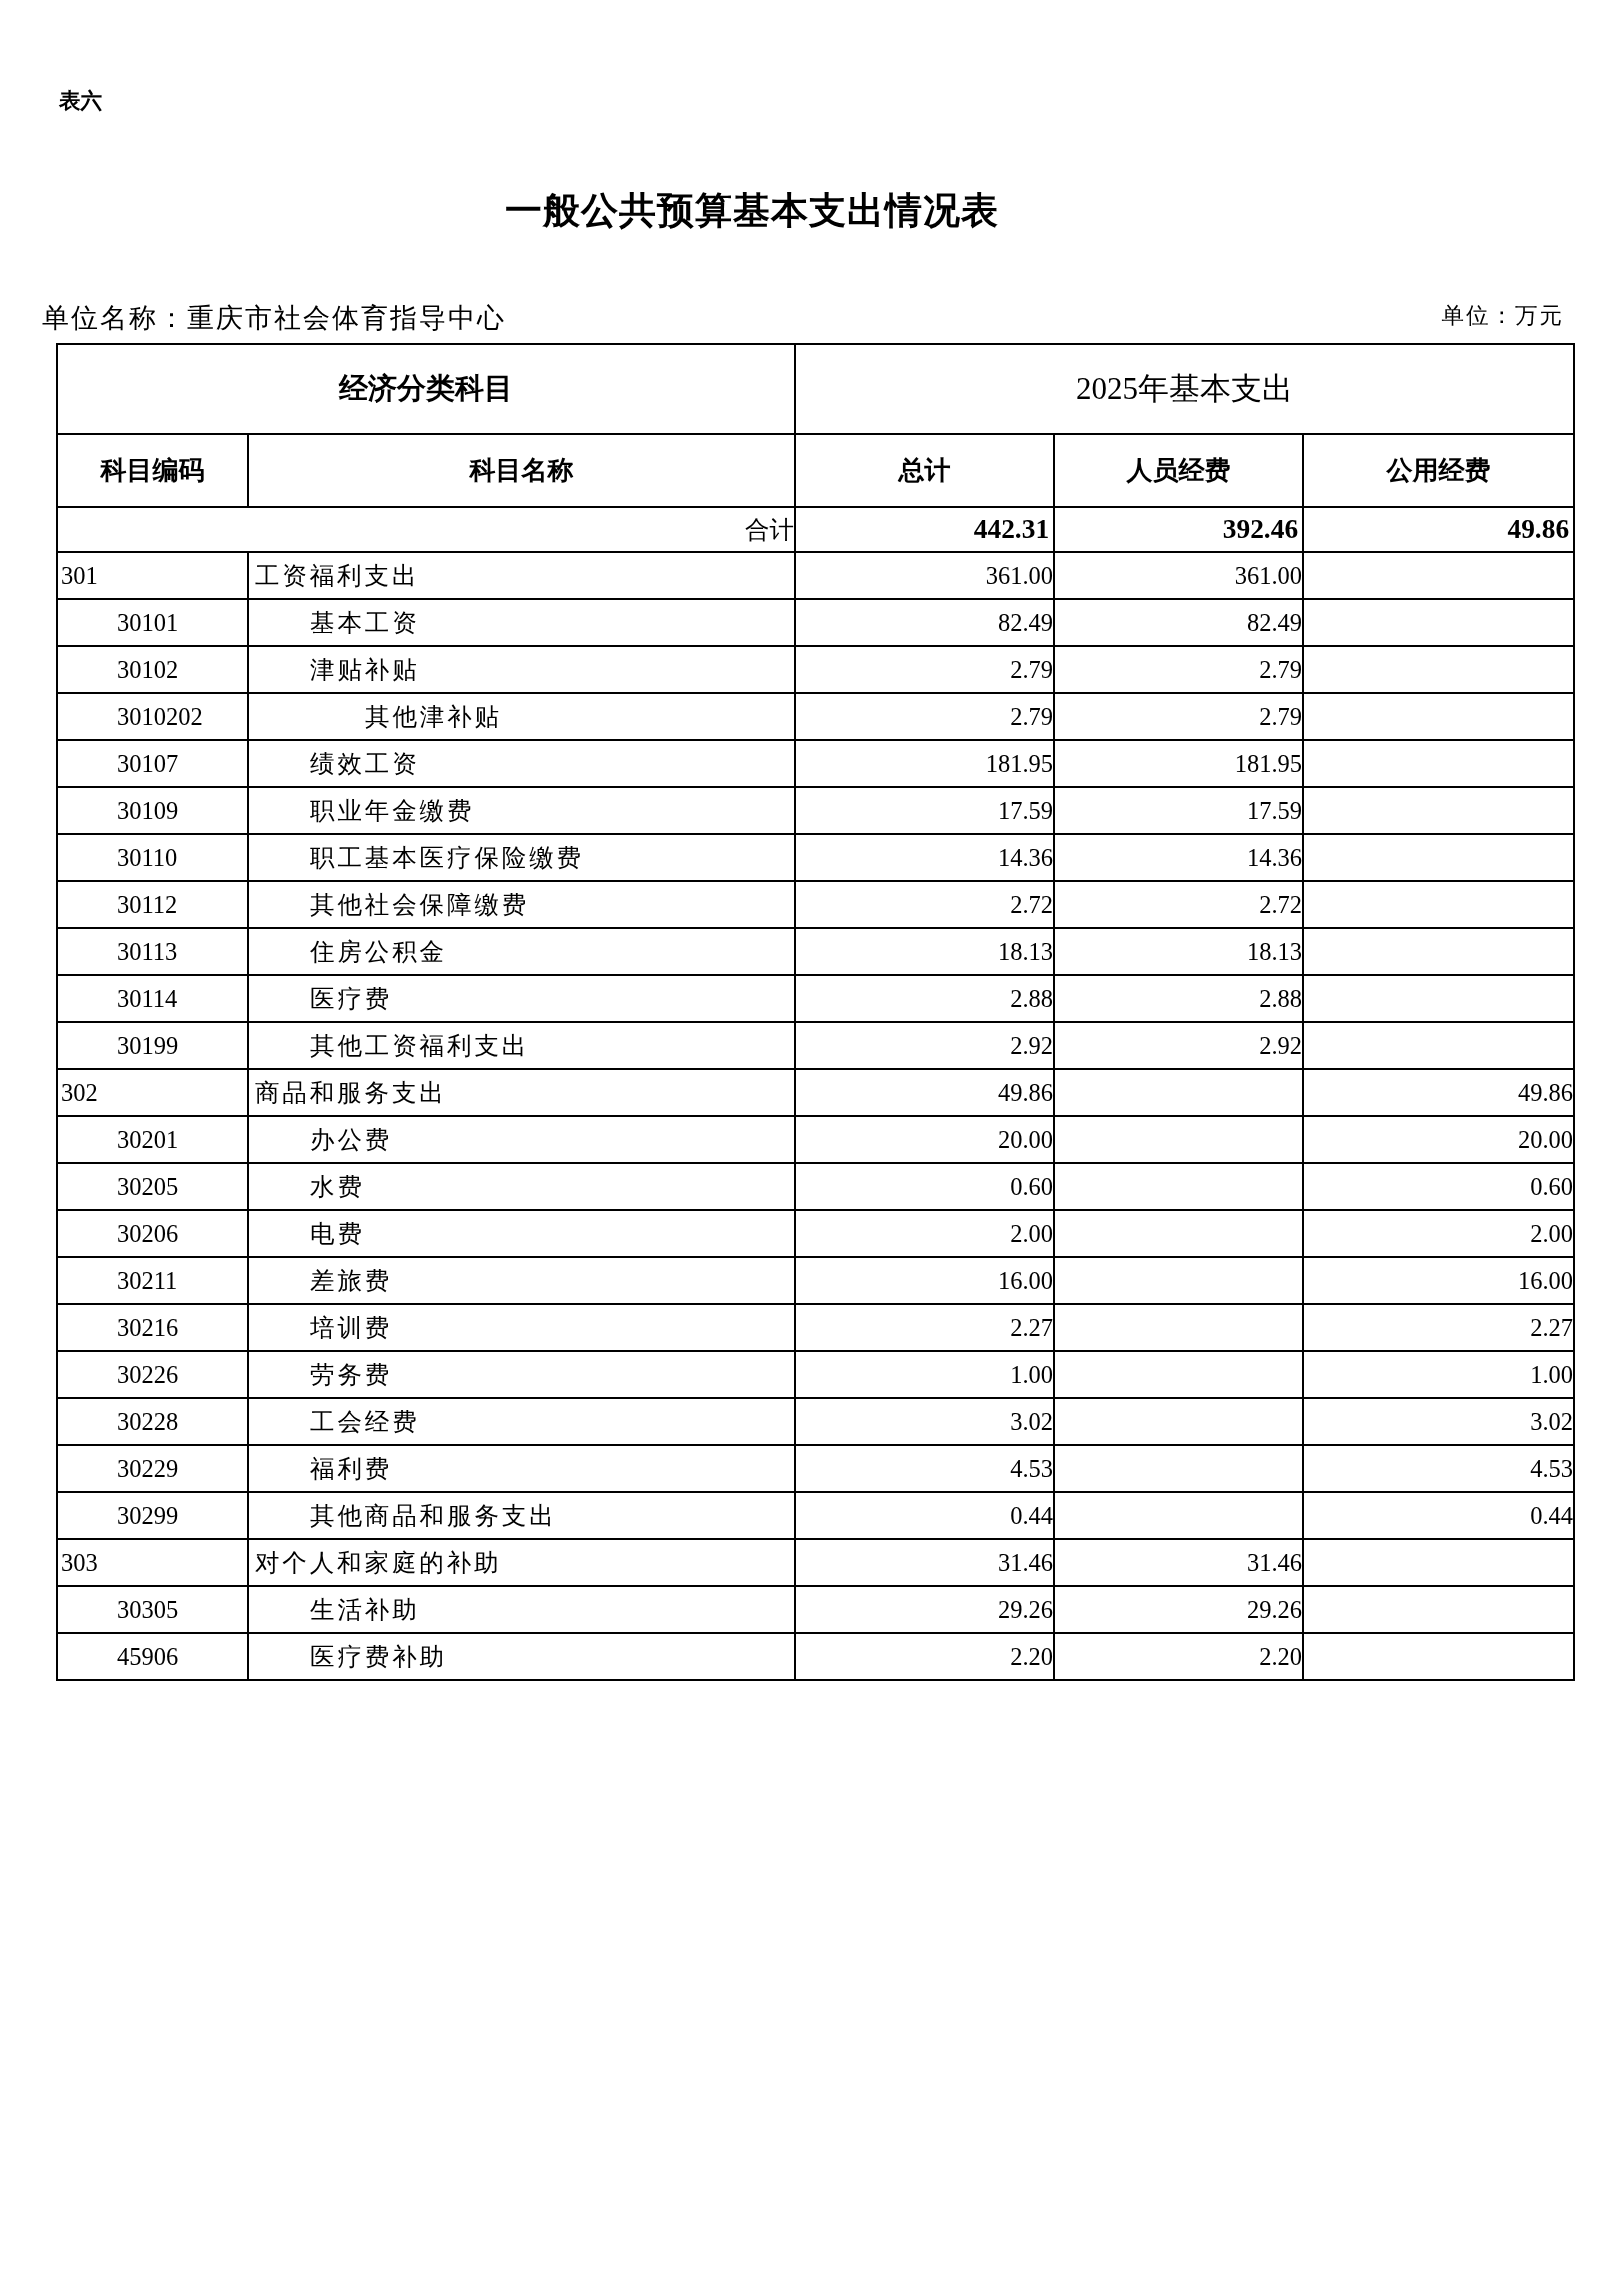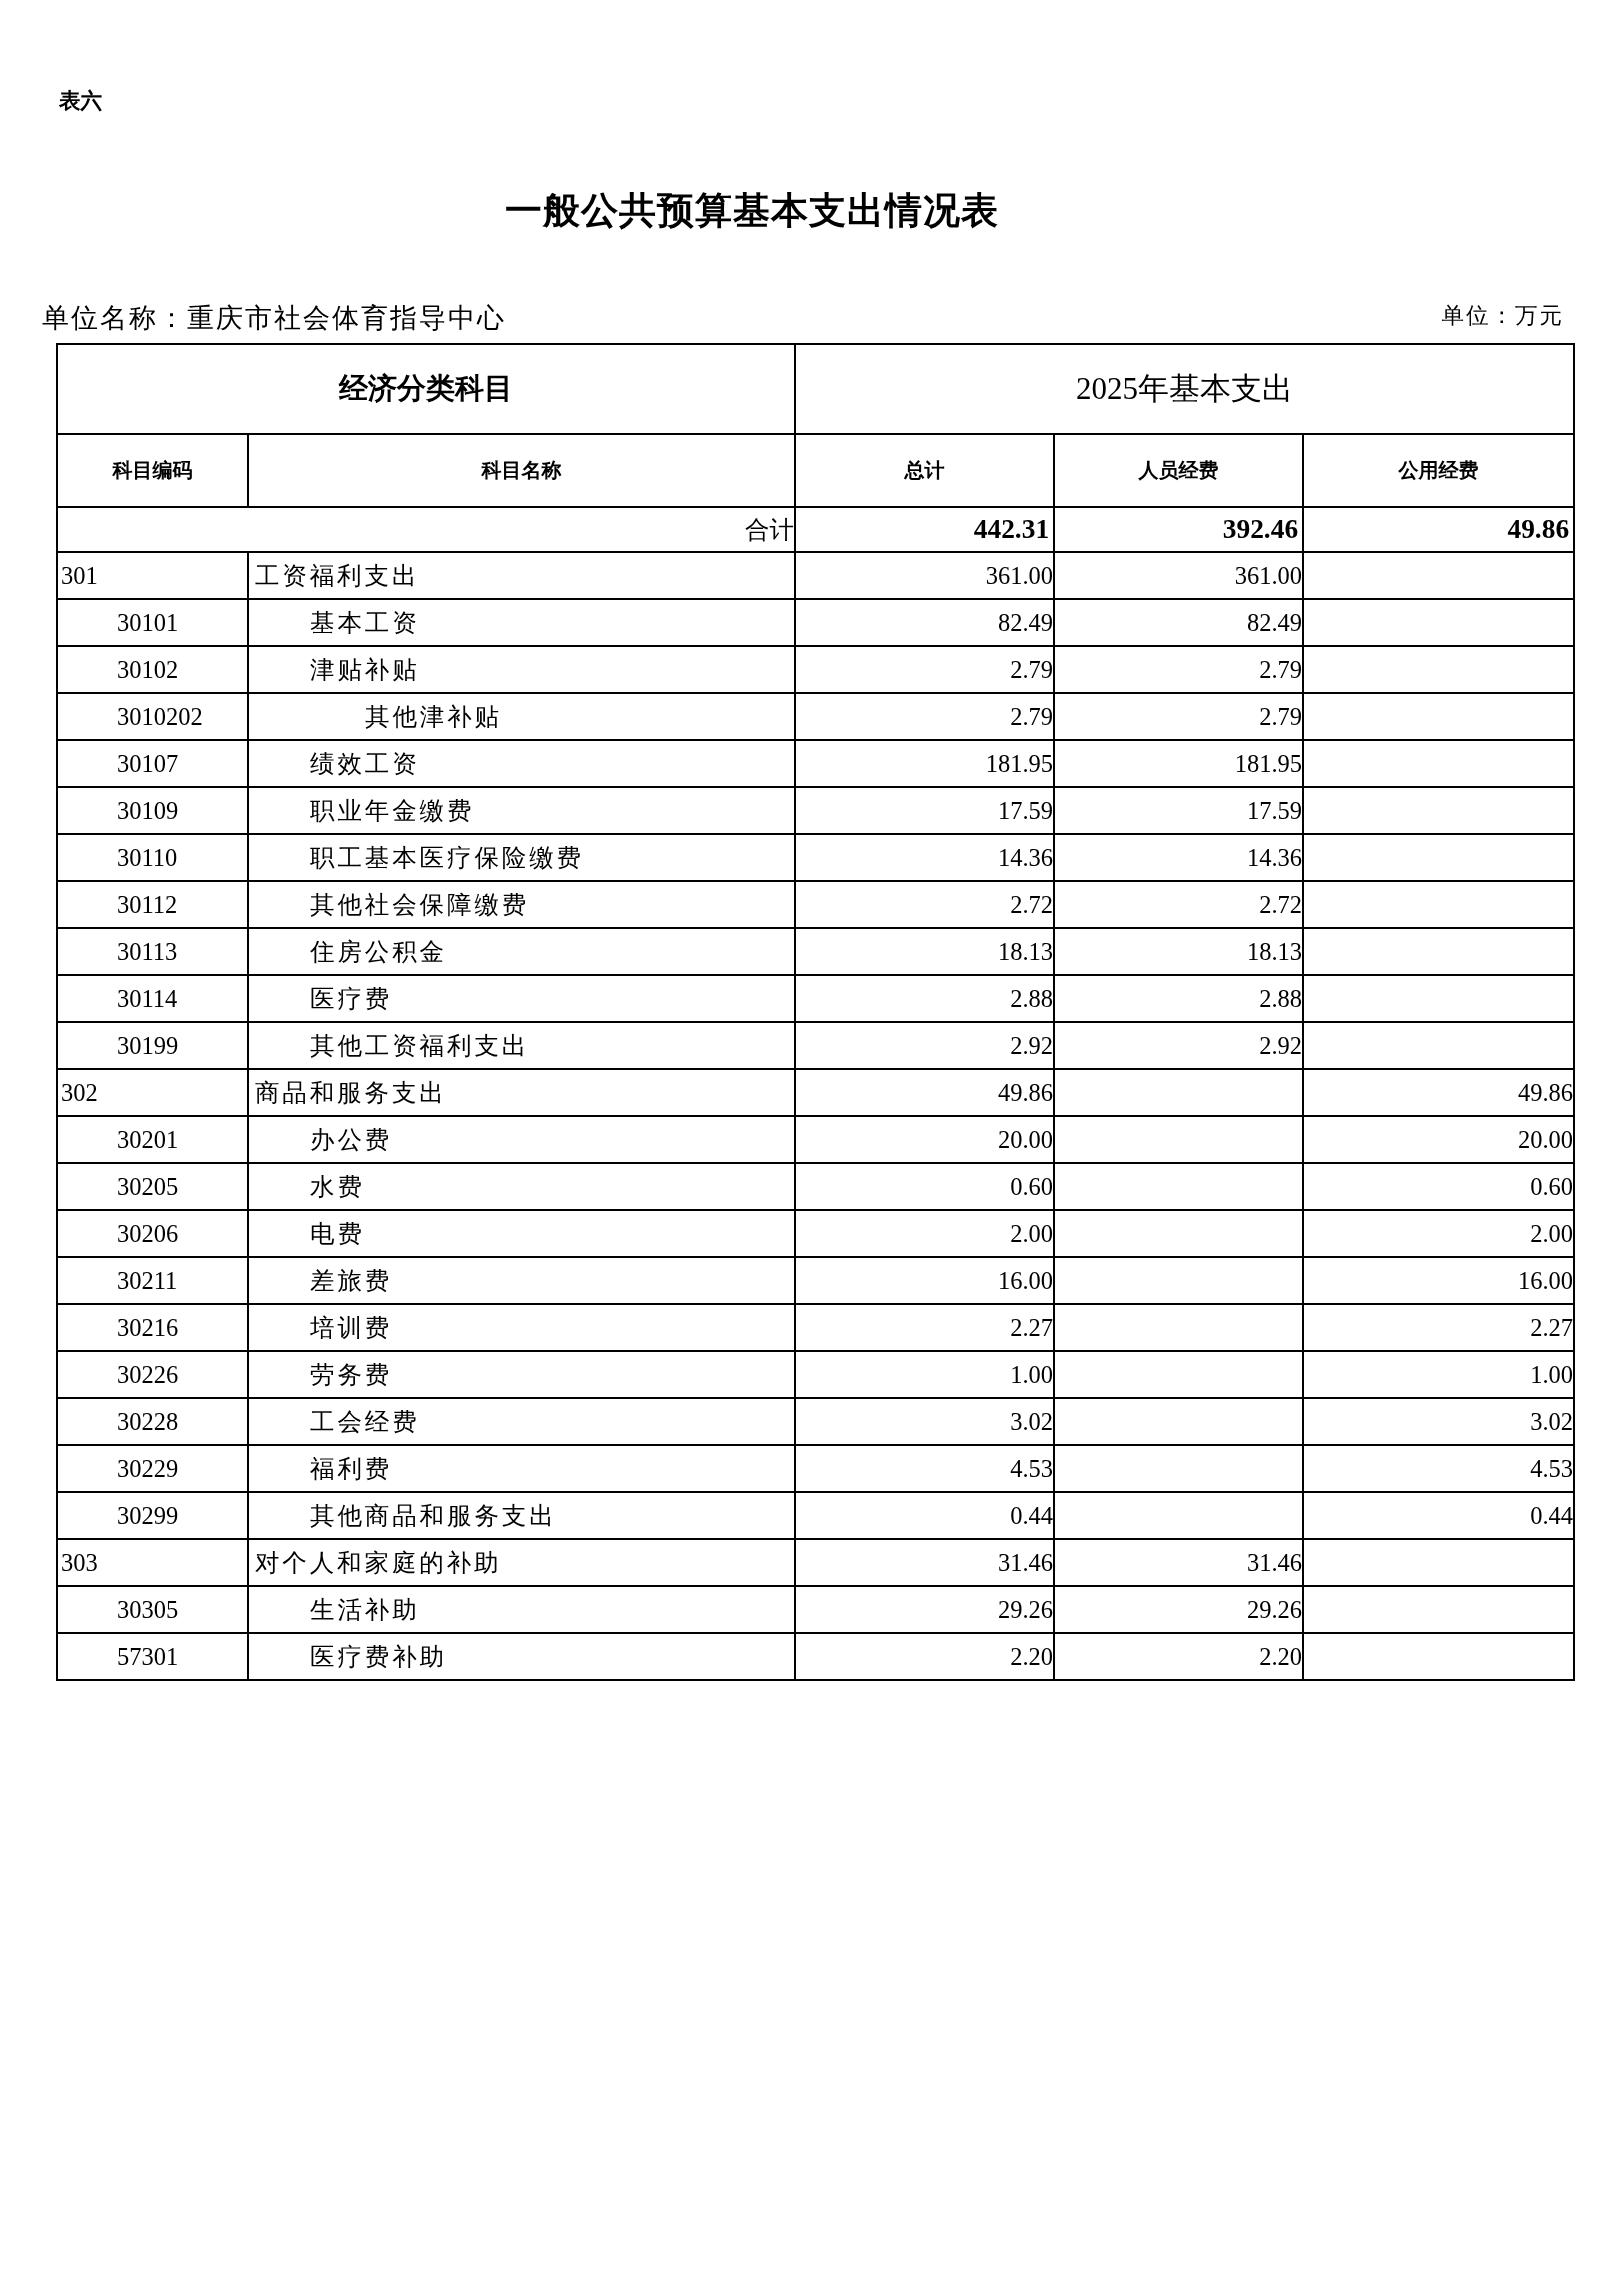--- a/index.html
+++ b/index.html
@@ -6,21 +6,21 @@
   body { width: 1621px; height: 2293px; position: relative; color: #000; font-family: "DejaVu Serif", "Liberation Serif", serif; }
   .table-label { position: absolute; left: 59px; top: 86px; font-family: "DejaVu Sans", sans-serif; font-weight: bold; font-size: 21.6px; }
   .title { position: absolute; left: 0; width: 1504px; top: 186px; text-align: center; font-family: "DejaVu Serif", serif; font-weight: bold; font-size: 37px; letter-spacing: 1px; }
   .unit-name { position: absolute; left: 42px; top: 300px; font-size: 27px; letter-spacing: 2px; }
   .unit-label { position: absolute; right: 57px; top: 300px; font-size: 22.5px; letter-spacing: 2px; }
   table.budget { position: absolute; left: 56px; top: 343px; width: 1516px; border-collapse: collapse; table-layout: fixed; }
   table.budget td, table.budget th { border: 2.9px solid #000; padding: 0; }
   table.budget { border: 2.9px solid #000; }
   .h1 th { height: 88px; font-family: "DejaVu Sans", sans-serif; font-weight: bold; font-size: 29px; }
   .h1 th.year { font-family: "Liberation Serif", serif; font-weight: normal; font-size: 31px; }
-  .h2 th { height: 71px; font-family: "DejaVu Sans", sans-serif; font-weight: bold; font-size: 20px; border-radius: 20px; }
+  .h2 th { height: 71px; font-family: "DejaVu Sans", sans-serif; font-weight: bold; font-size: 26px; border-radius: 20px; }
   .total td { height: 43px; font-size: 24.5px; }
   .total td.label { text-align: right; font-family: "DejaVu Sans", sans-serif; }
   .total td.num { font-family: "Liberation Serif", serif; font-weight: bold; font-size: 27.4px; text-align: right; padding-right: 3.9px; }
   tr.row td { height: 45px; font-size: 24.5px; }
   td.code { font-family: "Liberation Serif", serif; font-size: 27.4px; }
   tr.lvl1 td.code { padding-left: 2.9px; }
   tr.lvl2 td.code, tr.lvl3 td.code { padding-left: 59px; }
   td.name { font-size: 24.5px; letter-spacing: 2.9px; }
   tr.lvl1 td.name { padding-left: 5.9px; }
   tr.lvl2 td.name { padding-left: 61px; }
@@ -218,21 +218,21 @@
         <td class="num"></td>
       </tr>
       <tr class="row lvl2">
         <td class="code">30305</td>
         <td class="name">生活补助</td>
         <td class="num">29.26</td>
         <td class="num">29.26</td>
         <td class="num"></td>
       </tr>
       <tr class="row lvl2">
-        <td class="code">57301</td>
+        <td class="code">45906</td>
         <td class="name">医疗费补助</td>
         <td class="num">2.20</td>
         <td class="num">2.20</td>
         <td class="num"></td>
       </tr>
     </tbody>
 </table>
 
 
 </body></html>

